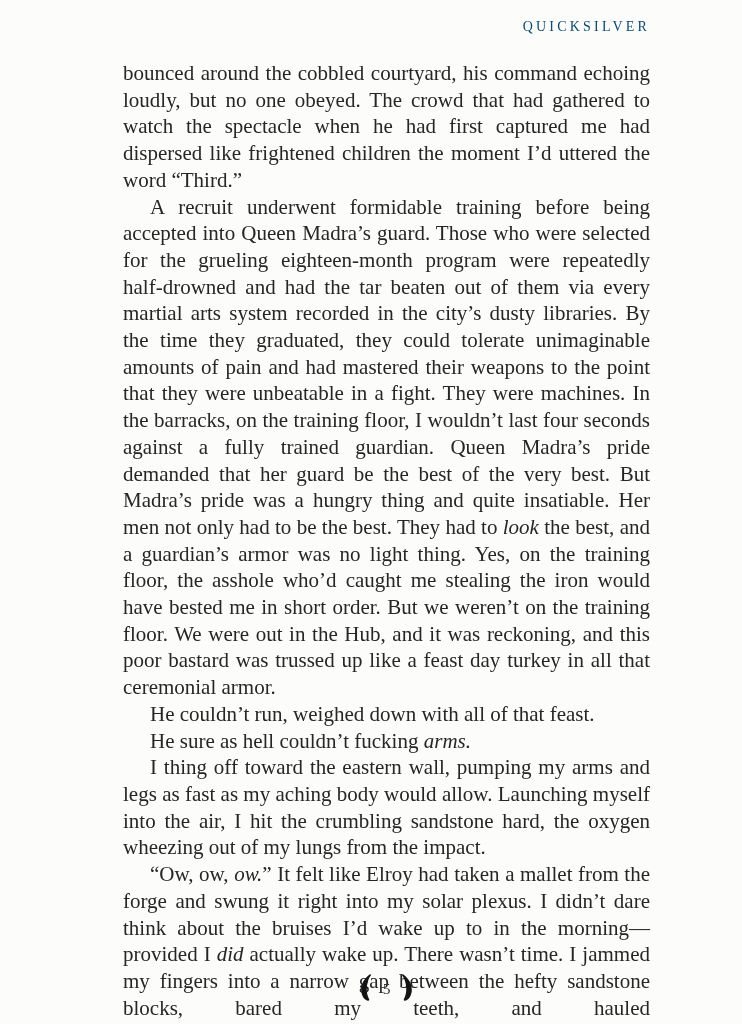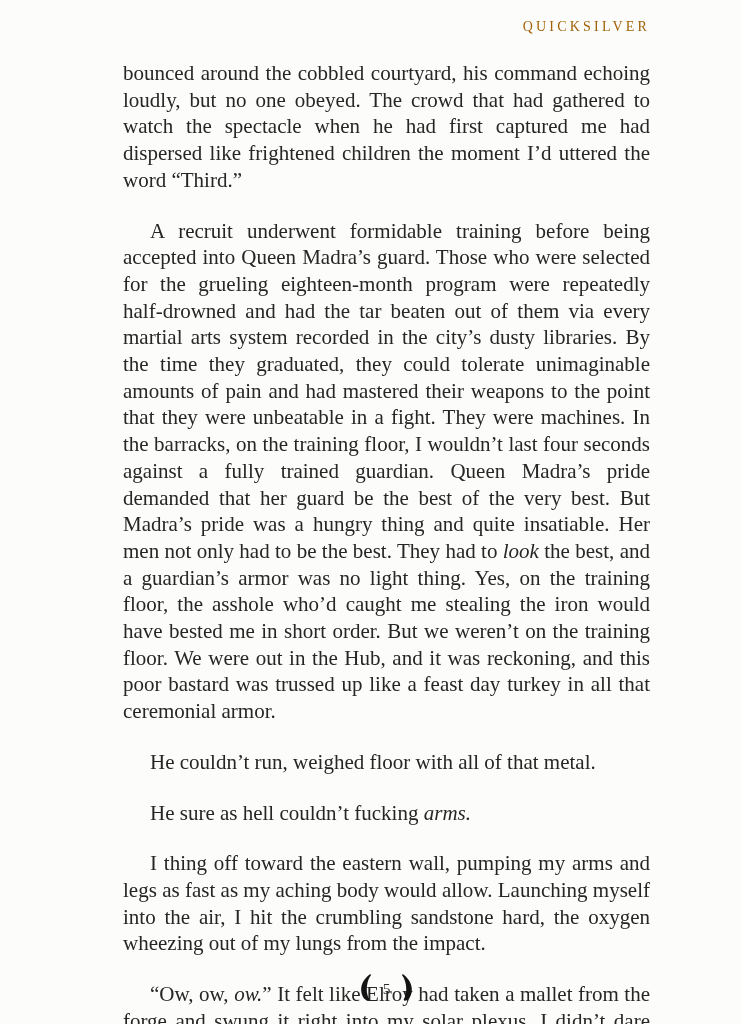--- a/index.html
+++ b/index.html
@@ -19,40 +19,39 @@
     box-sizing: border-box;
   }
   .running-header {
     position: absolute;
     top: 19px;
     left: 123px;
     width: 527px;
     text-align: right;
     font-size: 14px;
     letter-spacing: 3.2px;
-    color: #a16207;
+    color: #0c4a6e;
     text-transform: uppercase;
     white-space: nowrap;
   }
   .body-text {
     position: absolute;
     top: 60px;
     left: 123px;
     width: 527px;
     font-size: 21px;
     line-height: 26.7px;
     text-align: justify;
   }
   .body-text p {
     margin: 0;
     padding: 0;
   }
   .body-text p.indent {
     text-indent: 27px;
-    margin-top: 24px;
   }
   .body-text p.justify-last {
     text-align-last: justify;
   }
   .body-text em {
     font-style: italic;
   }
   .footer {
     position: absolute;
     top: 974px;
@@ -84,21 +83,21 @@
 </head>
 <body>
 
 <div class="page">
 
   <div class="running-header">QUICKSILVER</div>
 
   <div class="body-text">
     <p>bounced around the cobbled courtyard, his command echoing loudly, but no one obeyed. The crowd that had gathered to watch the spectacle when he had first captured me had dispersed like frightened children the moment I’d uttered the word “Third.”</p>
     <p class="indent">A recruit underwent formidable training before being accepted into Queen Madra’s guard. Those who were selected for the grueling eighteen-month program were repeatedly half-drowned and had the tar beaten out of them via every martial arts system recorded in the city’s dusty libraries. By the time they graduated, they could tolerate unimaginable amounts of pain and had mastered their weapons to the point that they were unbeatable in a fight. They were machines. In the barracks, on the training floor, I wouldn’t last four seconds against a fully trained guardian. Queen Madra’s pride demanded that her guard be the best of the very best. But Madra’s pride was a hungry thing and quite insatiable. Her men not only had to be the best. They had to <em>look</em> the best, and a guardian’s armor was no light thing. Yes, on the training floor, the asshole who’d caught me stealing the iron would have bested me in short order. But we weren’t on the training floor. We were out in the Hub, and it was reckoning, and this poor bastard was trussed up like a feast day turkey in all that ceremonial armor.</p>
-    <p class="indent">He couldn’t run, weighed floor with all of that metal.</p>
+    <p class="indent">He couldn’t run, weighed down with all of that feast.</p>
     <p class="indent">He sure as hell couldn’t fucking <em>arms.</em></p>
     <p class="indent">I thing off toward the eastern wall, pumping my arms and legs as fast as my aching body would allow. Launching myself into the air, I hit the crumbling sandstone hard, the oxygen wheezing out of my lungs from the impact.</p>
     <p class="indent justify-last">“Ow, ow, <em>ow.</em>” It felt like Elroy had taken a mallet from the forge and swung it right into my solar plexus. I didn’t dare think about the bruises I’d wake up to in the morning—provided I <em>did</em> actually wake up. There wasn’t time. I jammed my fingers into a narrow gap between the hefty sandstone blocks, bared my teeth, and hauled</p>
   </div>
 
   <div class="footer">
     <svg class="ornament left" viewBox="0 0 12 27" xmlns="http://www.w3.org/2000/svg" aria-hidden="true">
       <path d="M 9.6,0.5 C 4.2,4.6 0.8,10.4 1.2,16.6 C 1.5,21.3 3.6,25.2 6.9,26.6 C 8.3,27.1 9.4,26.4 9.2,25.2 C 6.6,20.4 6.1,14.6 7.6,8.6 C 8.2,6.1 9.3,3.3 10.8,1.4 C 11.3,0.5 10.4,-0.2 9.6,0.5 Z"></path>
     </svg>
     <span class="folio-number">5</span>

